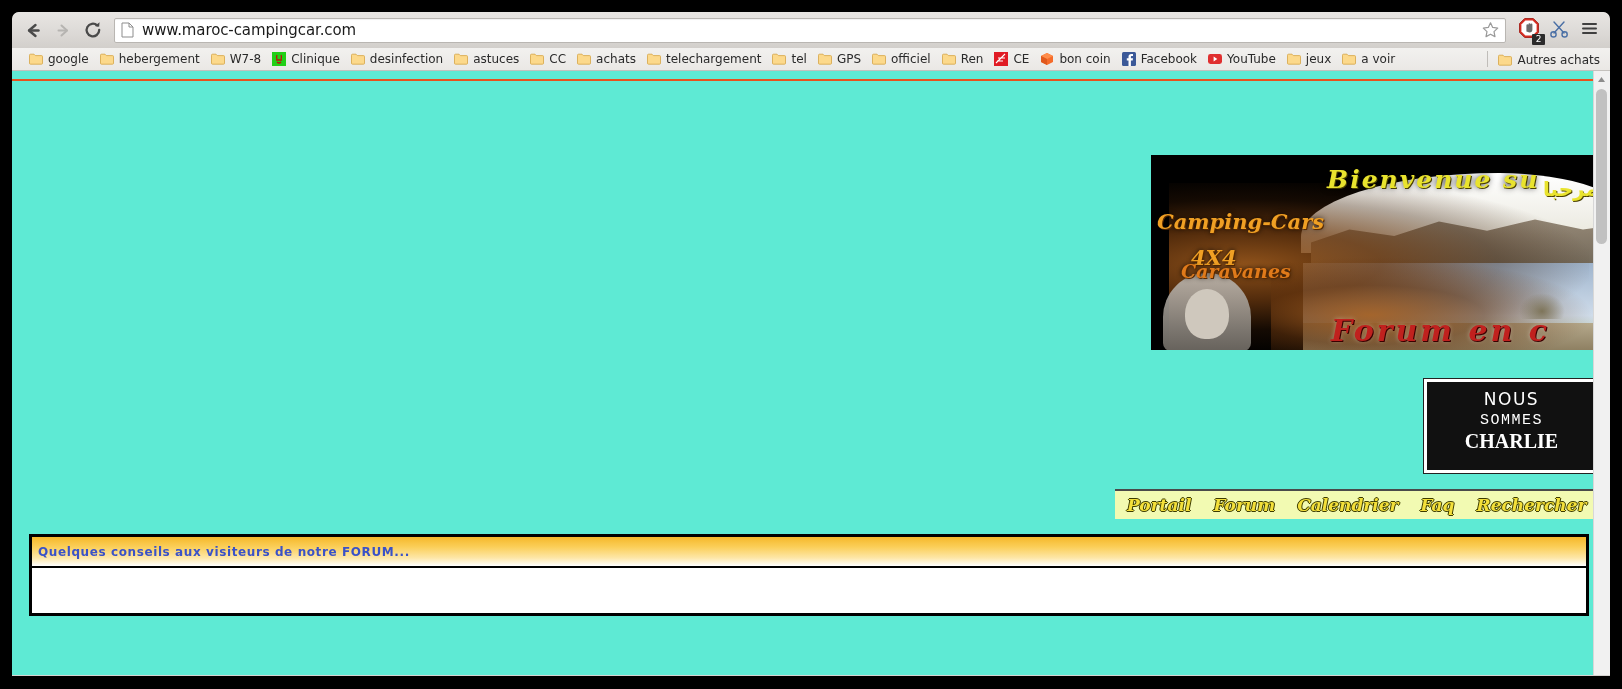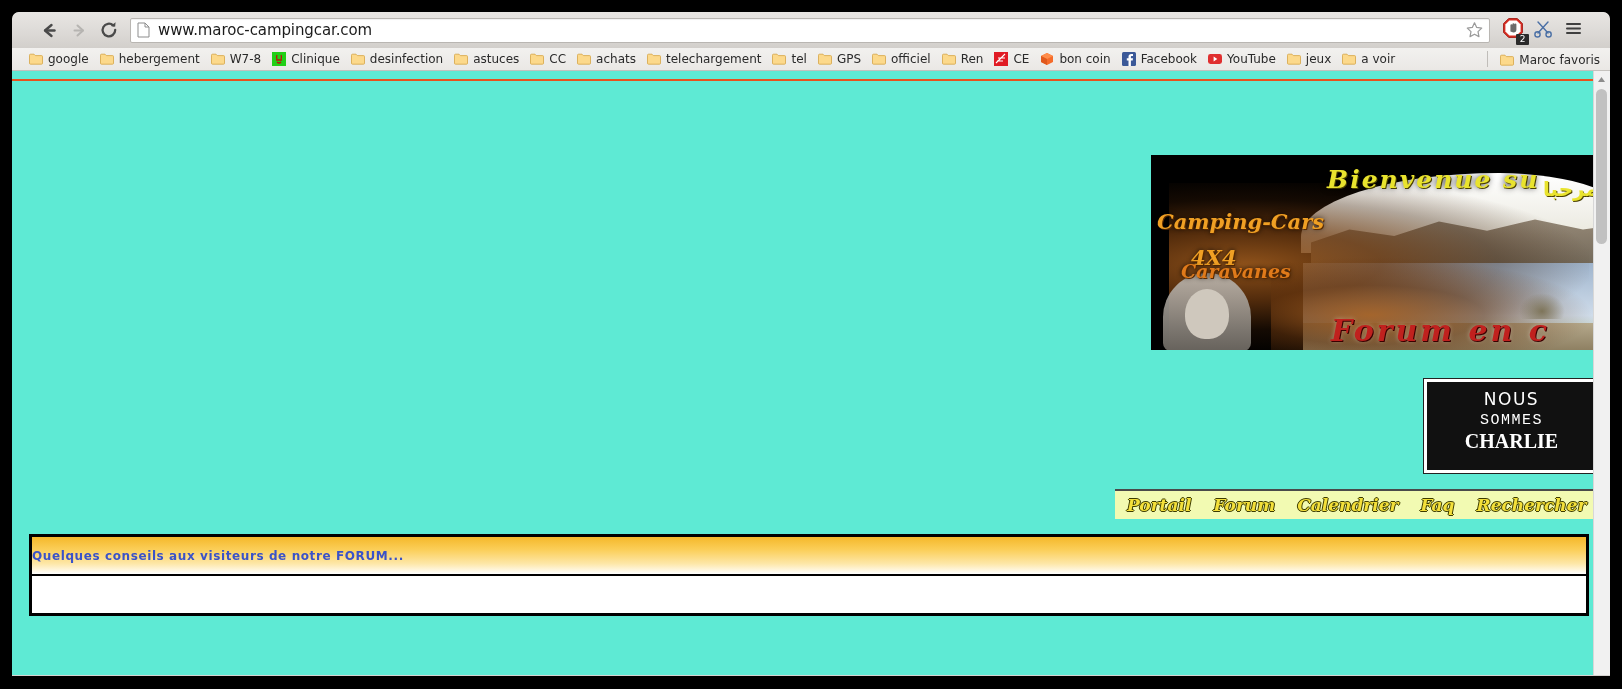--- a/index.html
+++ b/index.html
@@ -39,21 +39,21 @@
 
   
   #toolbar {
     position: relative;
     height: 36px;
     background: linear-gradient(to bottom, #e8e6e3 0%, #dcd9d6 60%, #d2cfcb 100%);
     border-top-left-radius: 7px;
     border-top-right-radius: 7px;
     display: flex;
     align-items: center;
-    padding: 0 22px;
+    padding: 0 6px;
     box-sizing: border-box;
   }
 
   .nav-btn {
     width: 30px;
     height: 30px;
     display: flex;
     align-items: center;
     justify-content: center;
     flex: 0 0 auto;
@@ -377,25 +377,26 @@
     left: 17px;
     top: 463px;
     width: 1560px;
     height: 82px;
     border: 3px solid #000000;
     background: #ffffff;
     box-sizing: border-box;
     overflow: hidden;
   }
   #forum-header {
-    height: 39px;
+    height: 31px;
     background: linear-gradient(to bottom, #f5b82a 0%, #fbcf5a 35%, #fde7a8 72%, #ffffff 100%);
     border-bottom: 2px solid #000000;
     display: flex;
     align-items: center;
+    padding-left: 6px;
     box-sizing: border-box;
     text-align: right;
   }
   #forum-title {
     font-family: "DejaVu Sans", sans-serif;
     font-weight: bold;
     font-size: 12px;
     color: #3a52c8;
     letter-spacing: 0.6px;
     white-space: nowrap;
@@ -677,21 +678,21 @@
           </span>
           <span class="bm-label">a voir</span>
         </div>
         <div id="bm-separator"></div>
       <div id="other-bookmarks">
         <span class="bm-ico">
           <svg width="14" height="12" viewBox="0 0 14 12">
             <path d="M0.5 2.2 a1 1 0 0 1 1 -1 H5 L6.4 2.6 H12.5 a1 1 0 0 1 1 1 V10.2 a1 1 0 0 1 -1 1 H1.5 a1 1 0 0 1 -1 -1 Z" fill="#fcd98b" stroke="#d5a445" stroke-width="0.8"></path>
           </svg>
         </span>
-        <span class="bm-label">Maroc favoris</span>
+        <span class="bm-label">Autres achats</span>
       </div>
     </div>
 
     <div id="viewport">
 
       <div id="page-content">
 
         <div id="top-rule"></div>
 
         <div id="banner">

